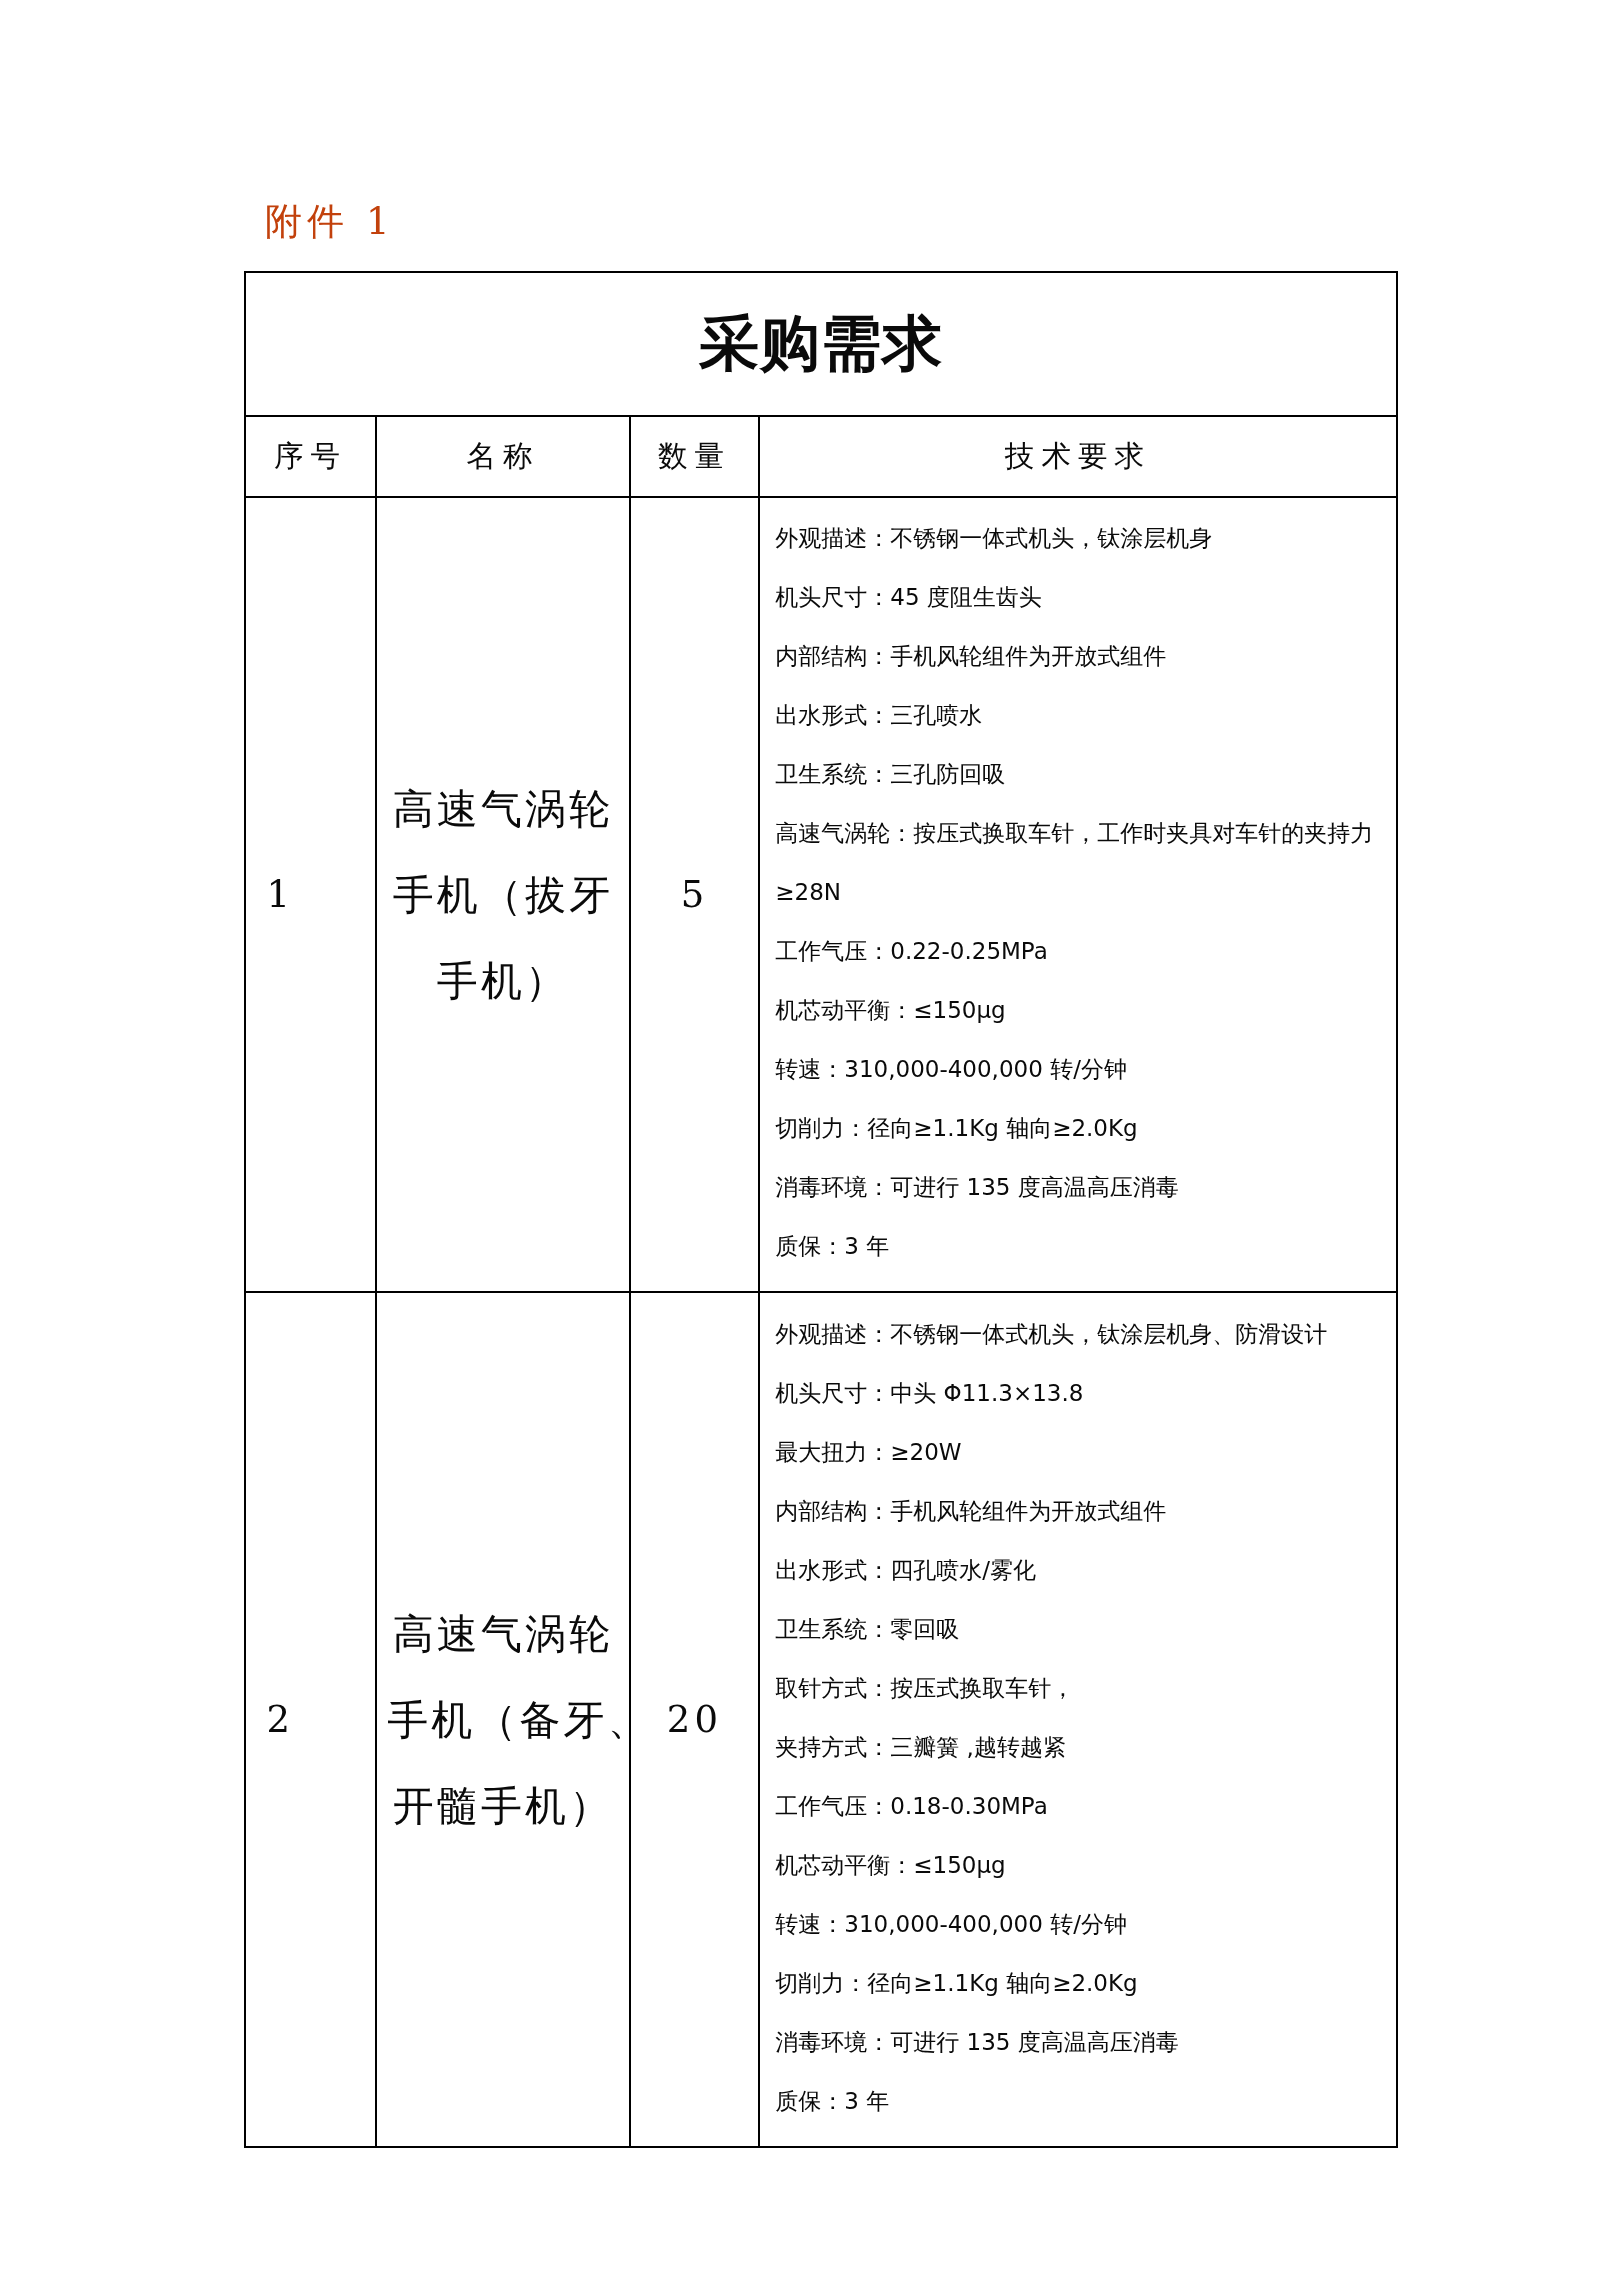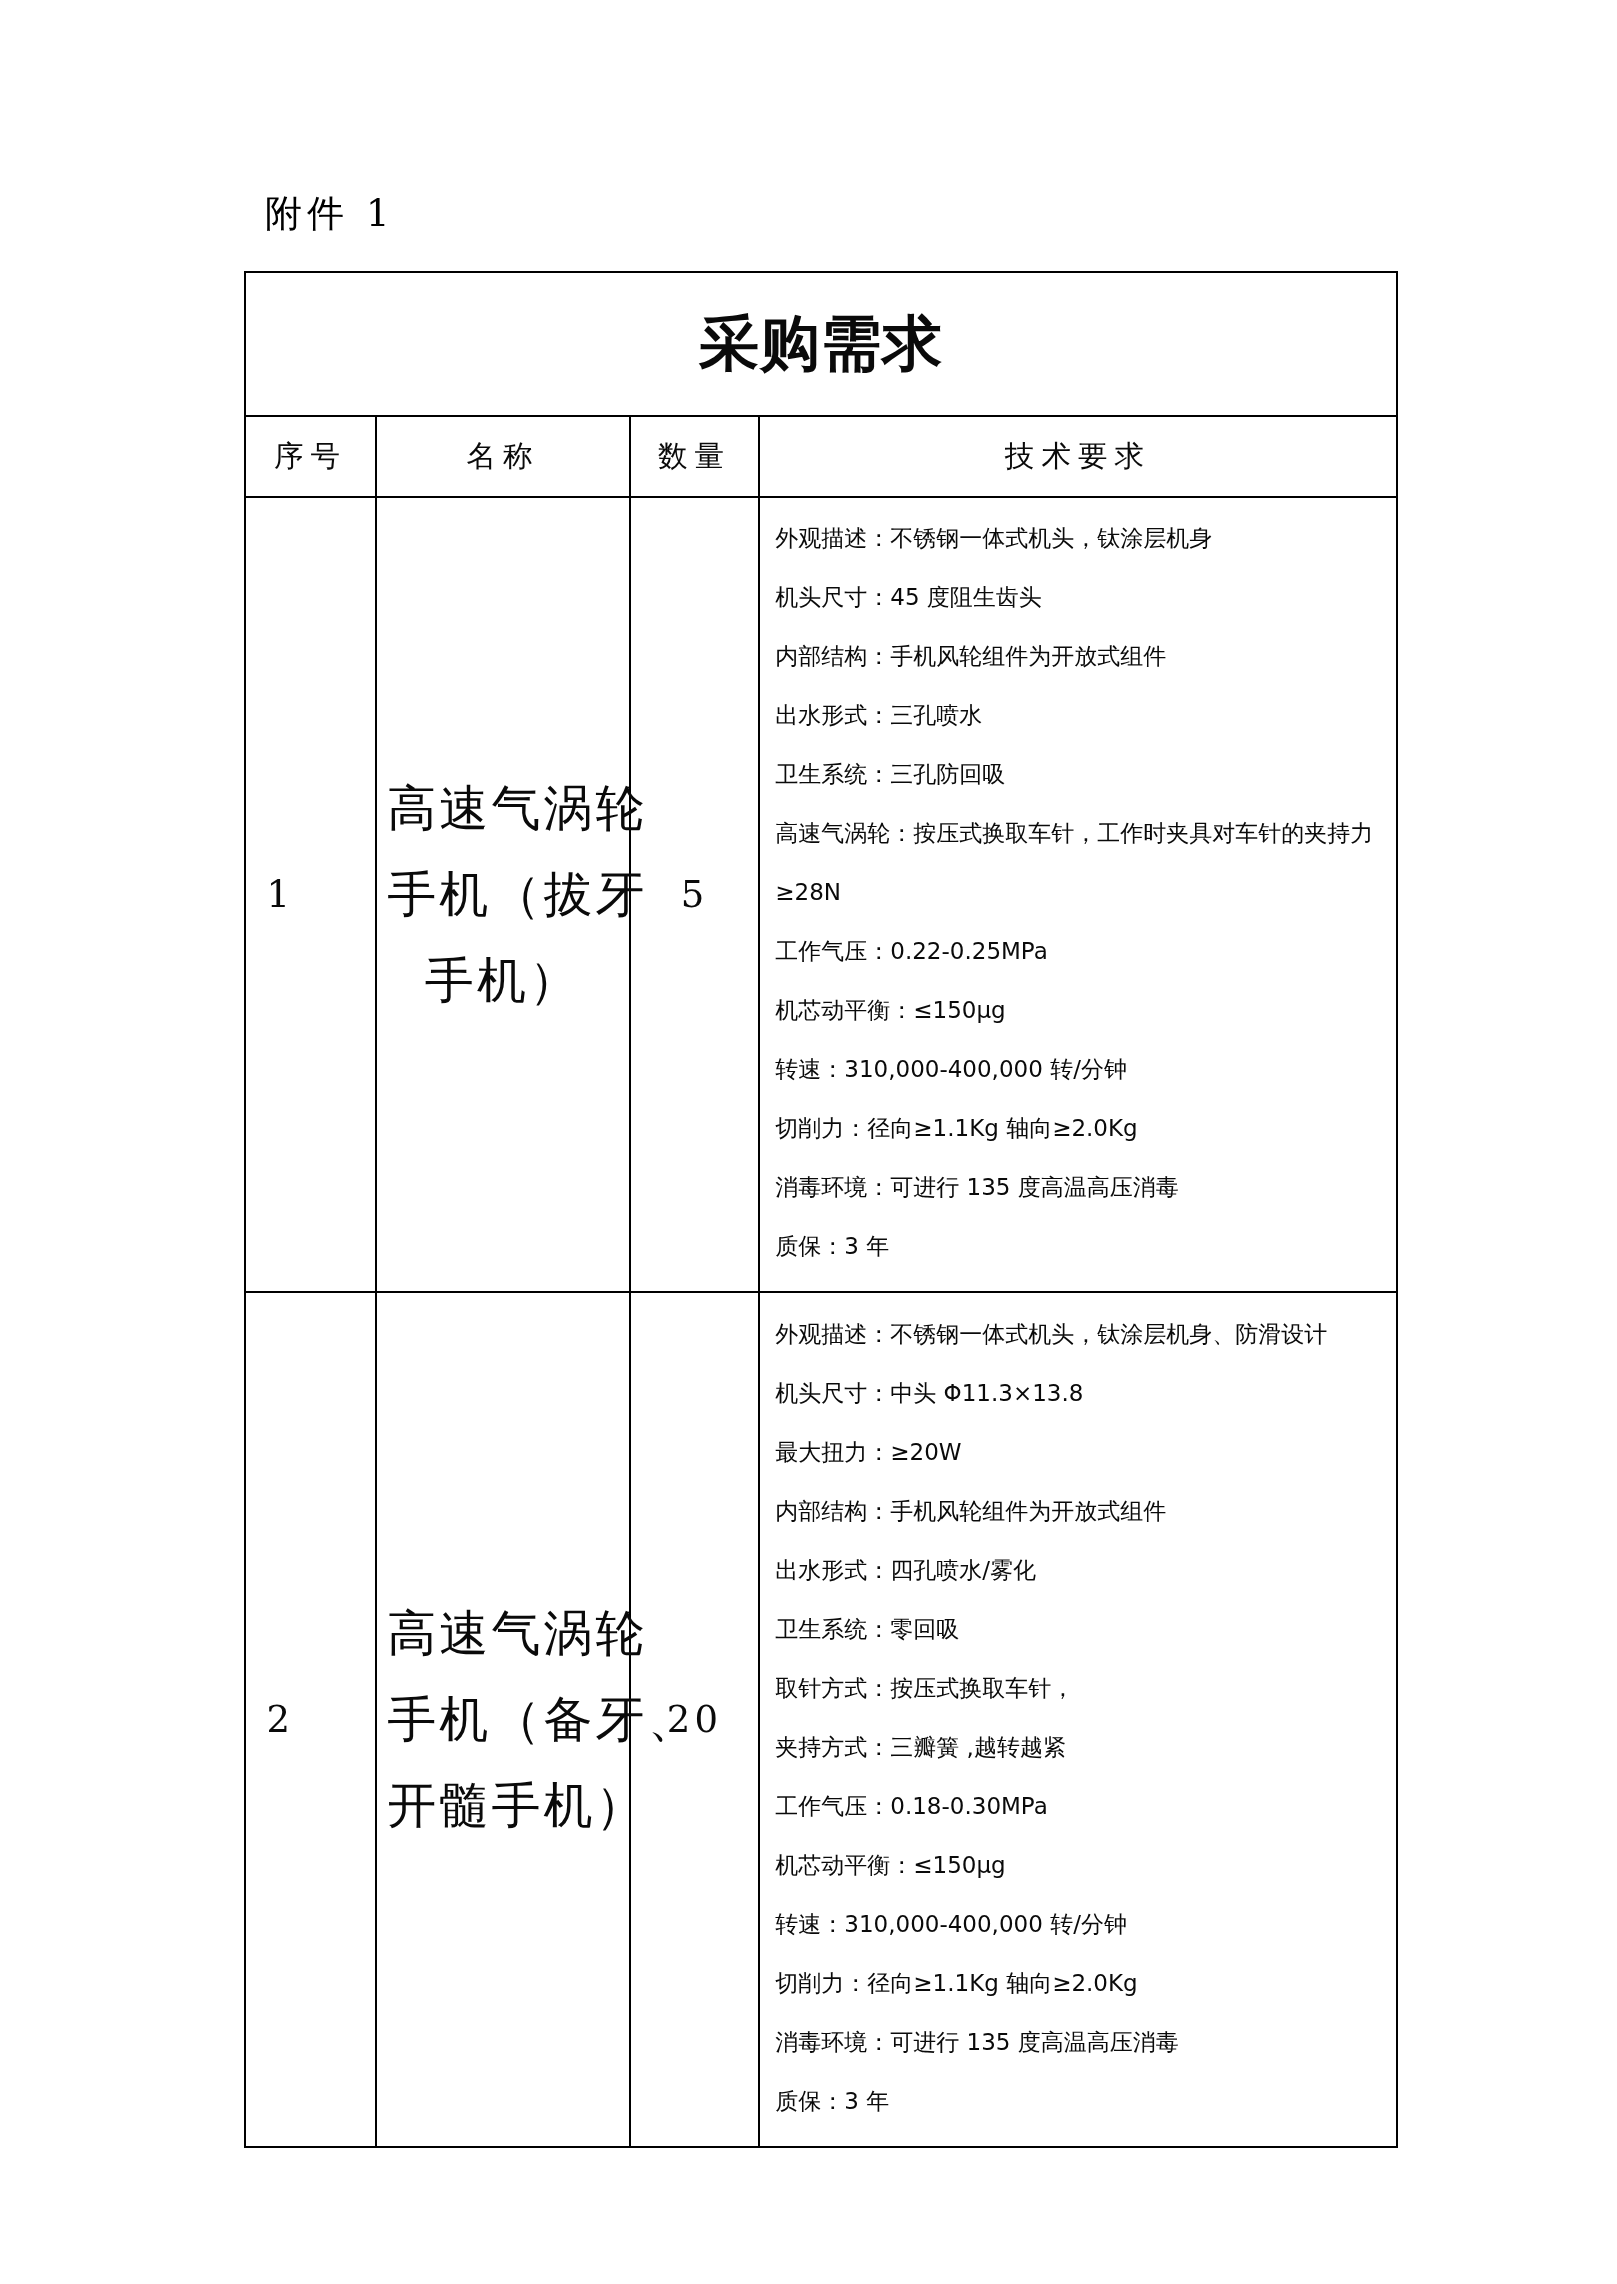--- a/index.html
+++ b/index.html
@@ -10,26 +10,26 @@
   body {
     width: 1618px;
     height: 2284px;
     position: relative;
     overflow: hidden;
     color: #0a0a0a;
   }
   .annex-label {
     position: absolute;
     left: 265px;
-    top: 189px;
+    top: 197px;
     font-family: "DejaVu Serif", "Liberation Serif", serif;
     font-size: 37px;
     font-weight: 300;
     letter-spacing: 5.1px;
-    color: #000000;
+    color: #c2410c;
   }
   .doc-table {
     position: absolute;
     left: 244px;
     top: 271px;
     width: 1152px;
     border-collapse: collapse;
     table-layout: fixed;
   }
   .doc-table td, .doc-table th {
@@ -59,21 +59,21 @@
   .col-qty { width: 129px; }
   .col-spec { width: 638px; }
   .seq-cell {
     font-family: "DejaVu Serif", "Liberation Serif", serif;
     font-size: 37px;
     text-align: left;
     padding-left: 20.4px !important;
   }
   .name-cell {
     font-family: "DejaVu Serif", "Liberation Serif", serif;
-    font-size: 49px;
+    font-size: 41px;
     line-height: 86px;
     text-align: center;
     letter-spacing: 3.1px;
     padding: 0 10.2px !important;
   }
   .name-line { display: block; white-space: nowrap; }
   .qty-cell {
     font-family: "DejaVu Serif", "Liberation Serif", serif;
     font-size: 37px;
     text-align: center;

